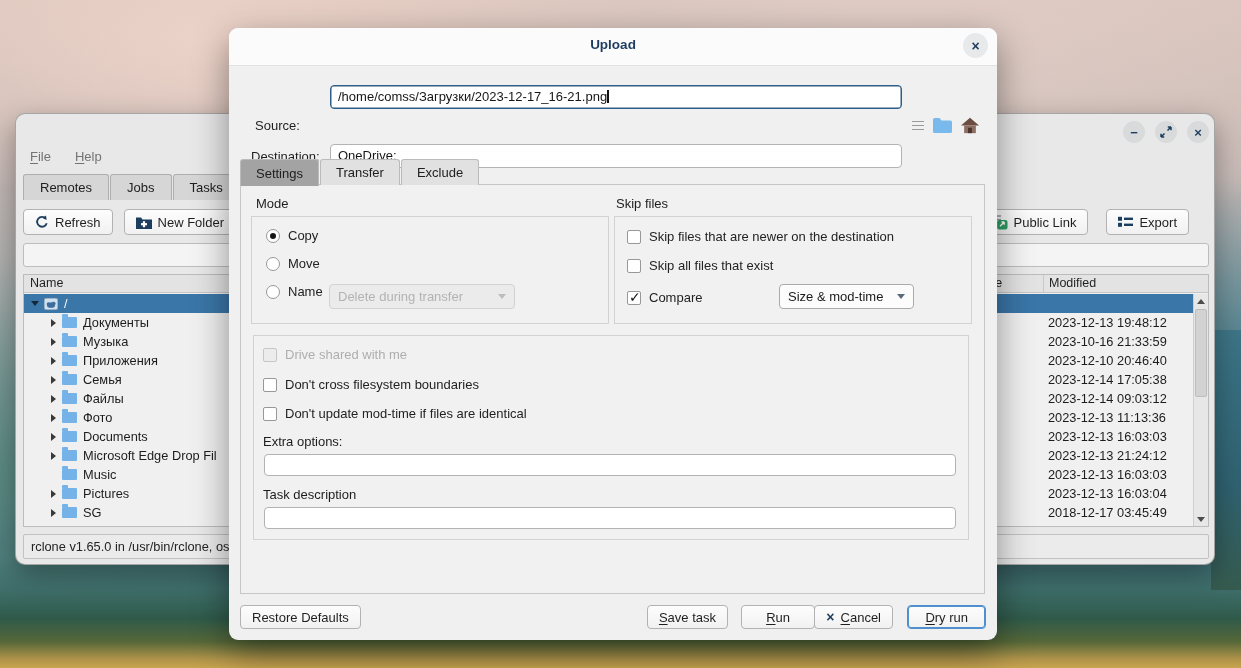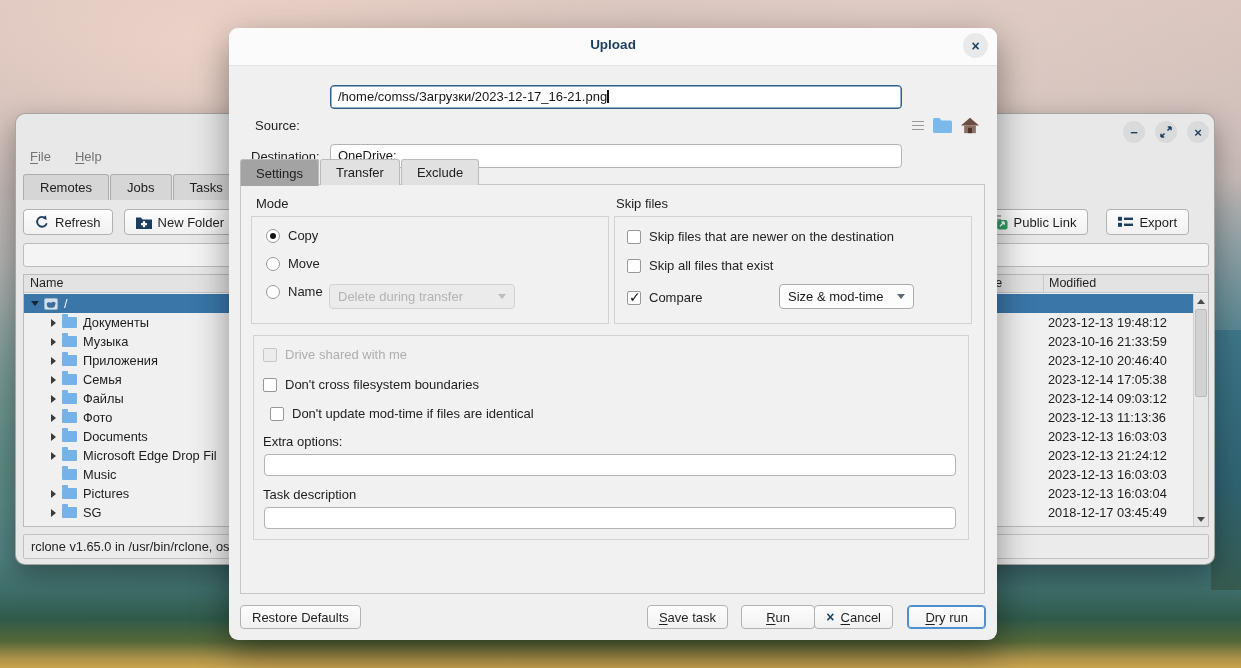--- a/index.html
+++ b/index.html
@@ -448,21 +448,21 @@
 
     <div class="groupbox" style="left:12px;top:150px;width:716px;height:205px"></div>
     <div class="choice-row" style="left:22px;top:162px">
       <span class="cb disabled"></span>
       <span class="dis-text">Drive shared with me</span>
     </div>
     <div class="choice-row" style="left:22px;top:192px">
       <span class="cb"></span>
       <span>Don't cross filesystem boundaries</span>
     </div>
-    <div class="choice-row" style="left:29px;top:221px">
+    <div class="choice-row" style="left:22px;top:221px">
       <span class="cb"></span>
       <span>Don't update mod-time if files are identical</span>
     </div>
     <div class="grp-label" style="left:22px;top:249px">Extra options:</div>
     <div class="text-field" style="left:23px;top:269px;width:692px;height:22px"></div>
     <div class="grp-label" style="left:22px;top:302px">Task description</div>
     <div class="text-field" style="left:23px;top:322px;width:692px;height:22px"></div>
   </div>
 
   <div class="dlg-buttons">

